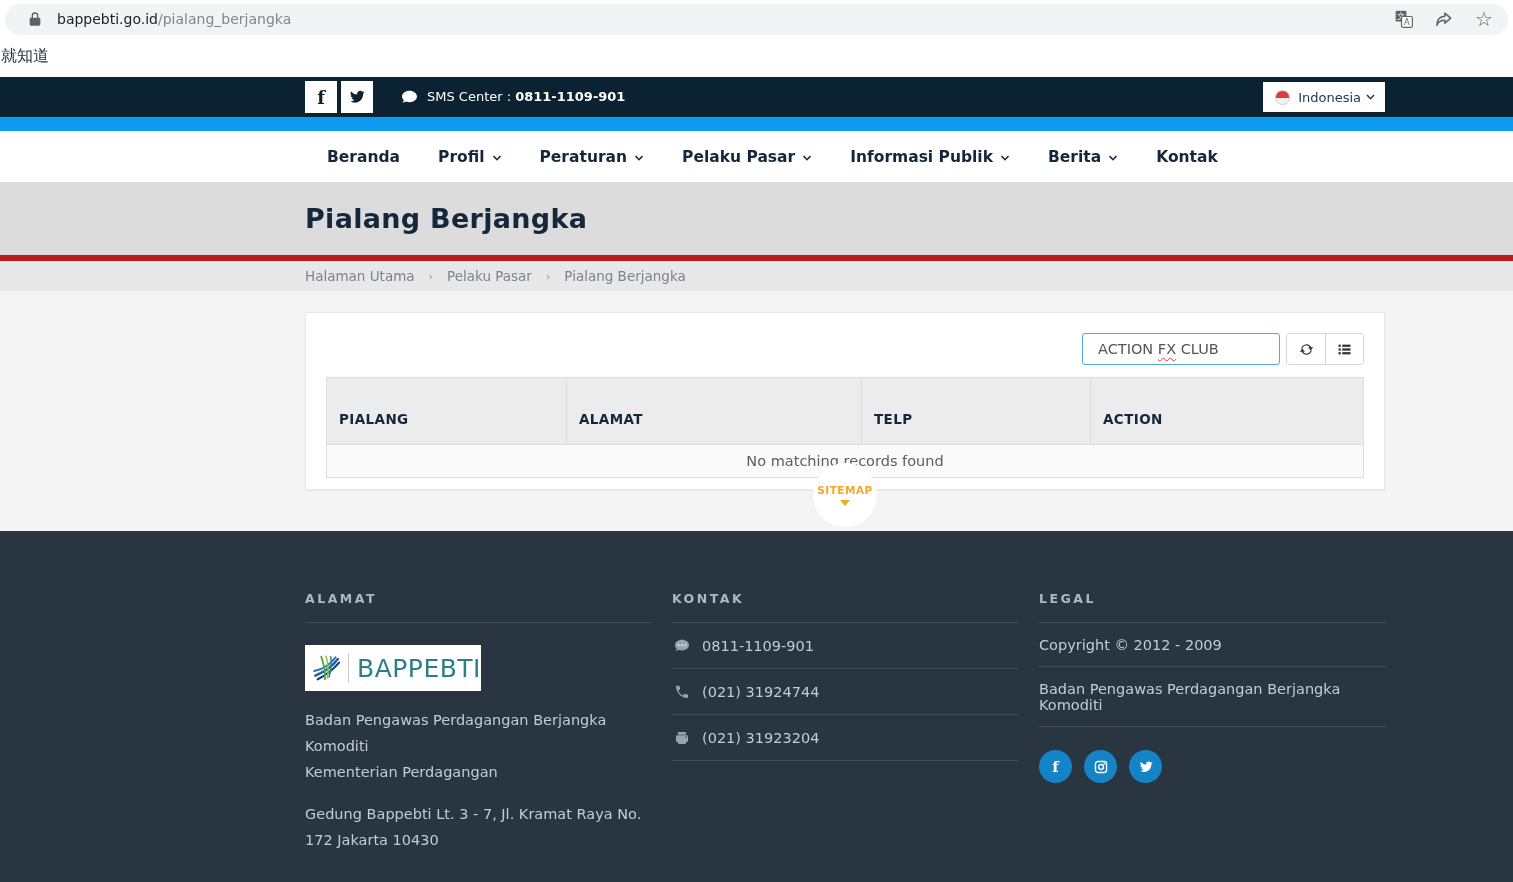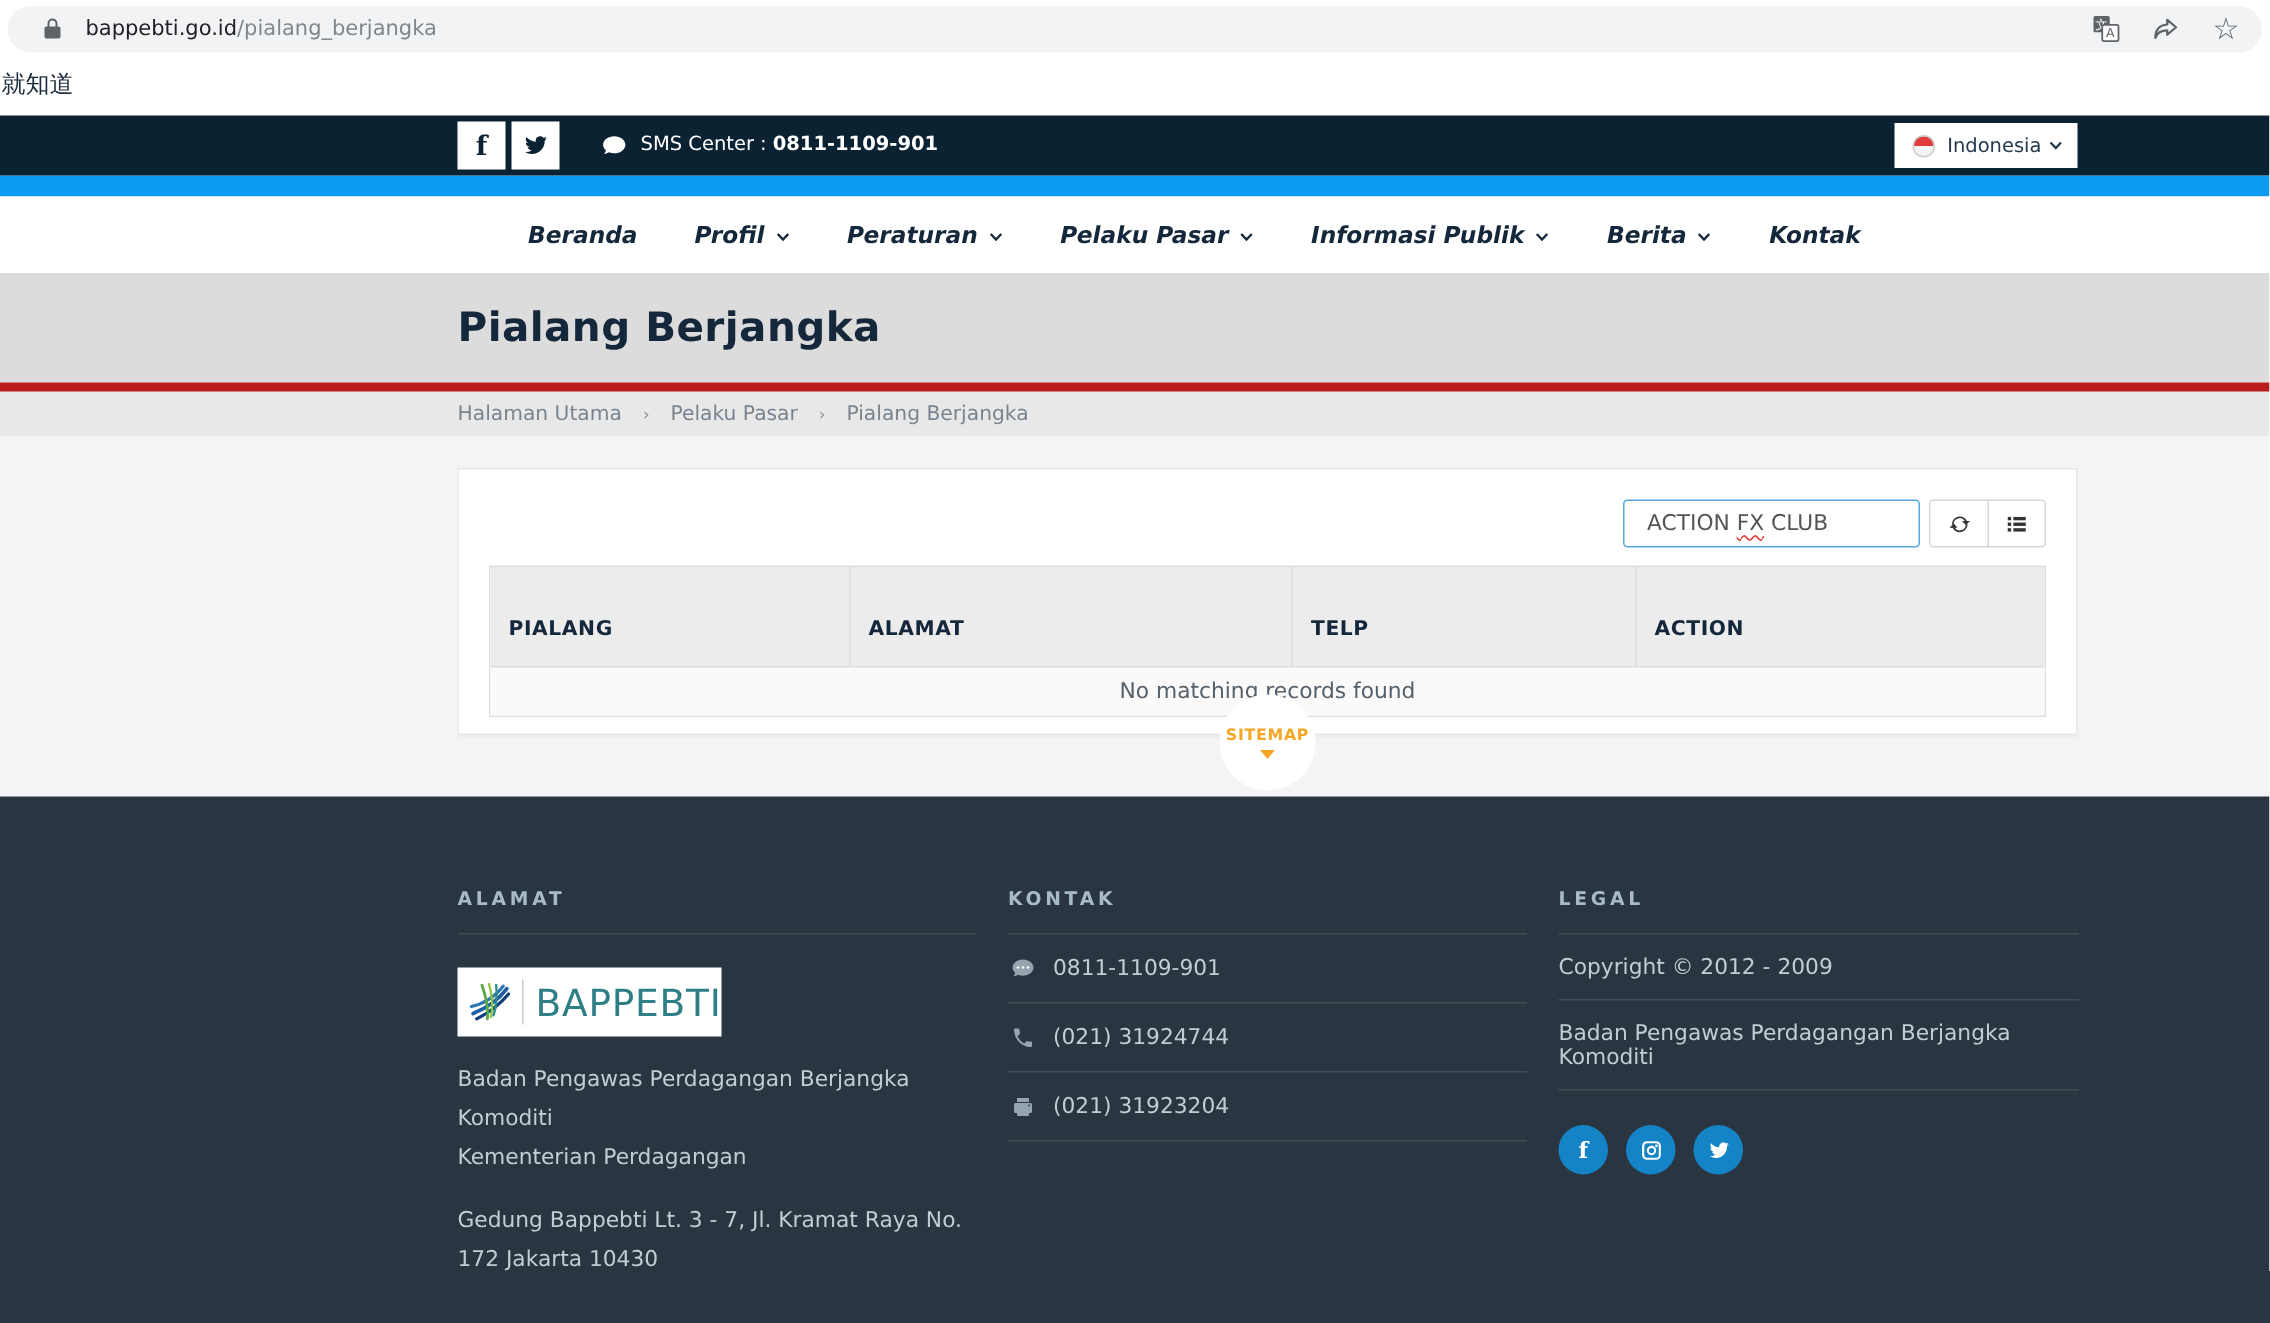--- a/index.html
+++ b/index.html
@@ -34,21 +34,21 @@
 
   .blue-strip { height:14px; background:#0d9bf1; }
 
   
   .mainnav { height:51px; background:#fff; display:flex; align-items:center; padding-left:305px; }
   .brand { display:flex; align-items:center; cursor:pointer; }
   .brand-mark { width:46px; height:42px; }
   .brand-text { margin-left:8px; }
   .brand-l1,.brand-l2 { font-size:12.5px; font-weight:bold; color:#1b2b3a; letter-spacing:1.4px; line-height:13px; }
   .brand-l3 { font-size:6.8px; color:#8b8b8b; letter-spacing:1.5px; margin-top:2px; }
-  .nav-items { display:flex; align-items:center; margin-left:47px;font-style:italic; }
+  .nav-items { display:flex; align-items:center; margin-left:22px; }
   .nav-item { display:flex; align-items:center; font-size:15.5px; font-weight:bold; color:#14273b; margin-right:38px; cursor:pointer; white-space:nowrap; }
   .nav-item svg { width:10px; height:6px; stroke:#14273b; fill:none; stroke-width:1.6; margin-left:7px; margin-top:2px; }
 
   
   .title-band { height:73px; background:#dcdcdc; display:flex; align-items:center; padding-left:305px; }
   .page-title { font-size:27px; font-weight:bold; color:#14273b; letter-spacing:.3px; }
   .crumb-band { height:36px; background:#e8e8e8; border-top:6px solid #b91c1c; display:flex; align-items:center; padding-left:305px; font-size:13.5px; color:#78848f; }
   .crumb { cursor:pointer; }
   .crumb-sep { margin:0 14px; font-size:11px; color:#8a949d; }
 

